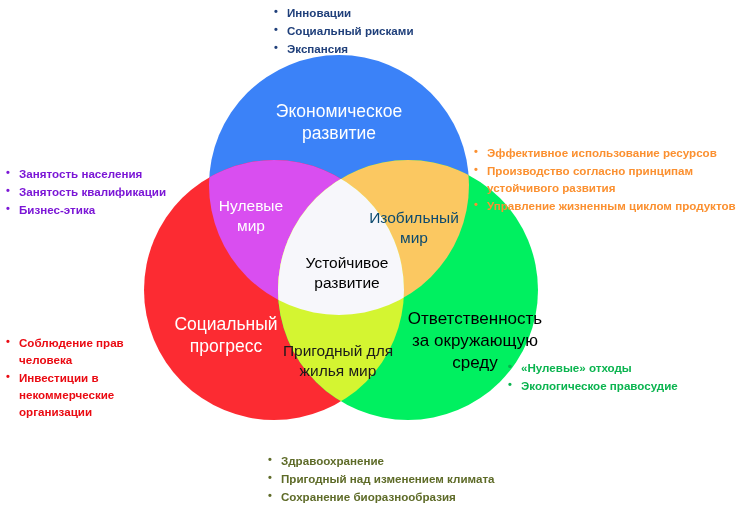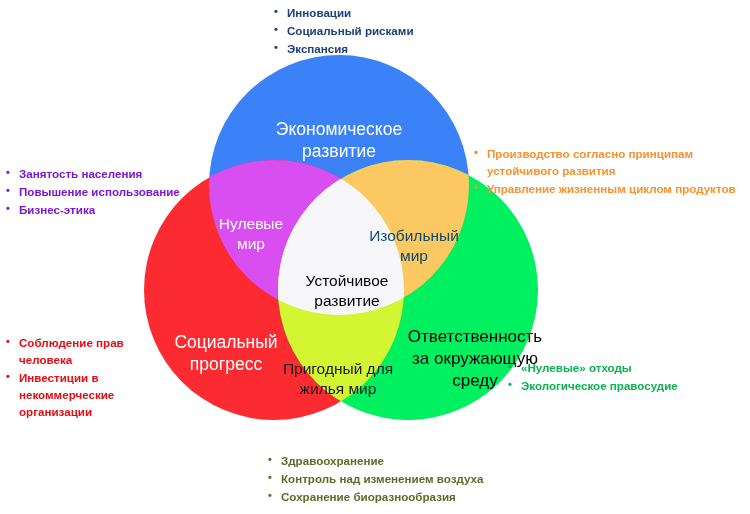--- a/index.html
+++ b/index.html
@@ -28,21 +28,20 @@
     height: 514px;
   }
 
   
   .region-label {
     position: absolute;
     text-align: center;
     line-height: 1.28;
     white-space: pre-line;
     pointer-events: none;
-    margin-top: 18px;
   }
   .lbl-economic {
     left: 236px; top: 100px; width: 206px;
     font-size: 17.5px;
     color: #ffffff;
   }
   .lbl-social {
     left: 142px; top: 313px; width: 168px;
     font-size: 17.5px;
     color: #ffffff;
@@ -167,45 +166,45 @@
   <div class="annot annot-top">
     <ul>
         <li><span class="bullet">•</span><span>Инновации</span></li>
         <li><span class="bullet">•</span><span>Социальный рисками</span></li>
         <li><span class="bullet">•</span><span>Экспансия</span></li>
       </ul>
   </div>
   <div class="annot annot-left-up">
     <ul>
         <li><span class="bullet">•</span><span>Занятость населения</span></li>
-        <li><span class="bullet">•</span><span>Повышение использование</span></li>
+        <li><span class="bullet">•</span><span>Занятость квалификации</span></li>
         <li><span class="bullet">•</span><span>Бизнес-этика</span></li>
       </ul>
   </div>
   <div class="annot annot-left-low">
     <ul>
         <li><span class="bullet">•</span><span>Соблюдение прав человека</span></li>
         <li><span class="bullet">•</span><span>Инвестиции в некоммерческие организации</span></li>
       </ul>
   </div>
   <div class="annot annot-right-up">
     <ul>
-        <li><span class="bullet">•</span></li>
+        <li><span class="bullet">•</span><span>Эффективное использование ресурсов</span></li>
         <li><span class="bullet">•</span><span>Производство согласно принципам устойчивого развития</span></li>
         <li><span class="bullet">•</span><span>Управление жизненным циклом продуктов</span></li>
       </ul>
   </div>
   <div class="annot annot-right-low">
     <ul>
         <li><span class="bullet">•</span></li>
         <li><span class="bullet">•</span><span>«Нулевые» отходы</span></li>
         <li><span class="bullet">•</span><span>Экологическое правосудие</span></li>
       </ul>
   </div>
   <div class="annot annot-bottom">
     <ul>
         <li><span class="bullet">•</span><span>Здравоохранение</span></li>
-        <li><span class="bullet">•</span><span>Контроль  над изменением воздуха</span></li>
+        <li><span class="bullet">•</span><span>Пригодный  над изменением климата</span></li>
         <li><span class="bullet">•</span><span>Сохранение биоразнообразия</span></li>
       </ul>
   </div>
 
 </div>
 
 </body></html>

